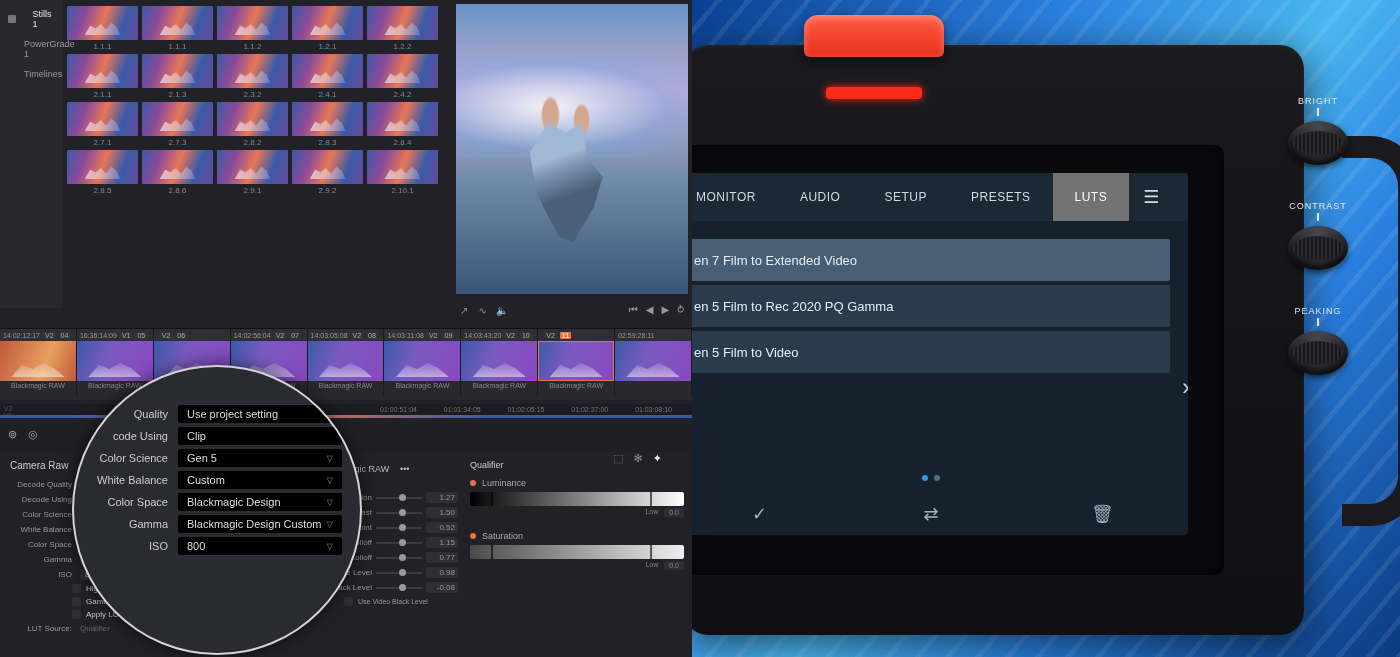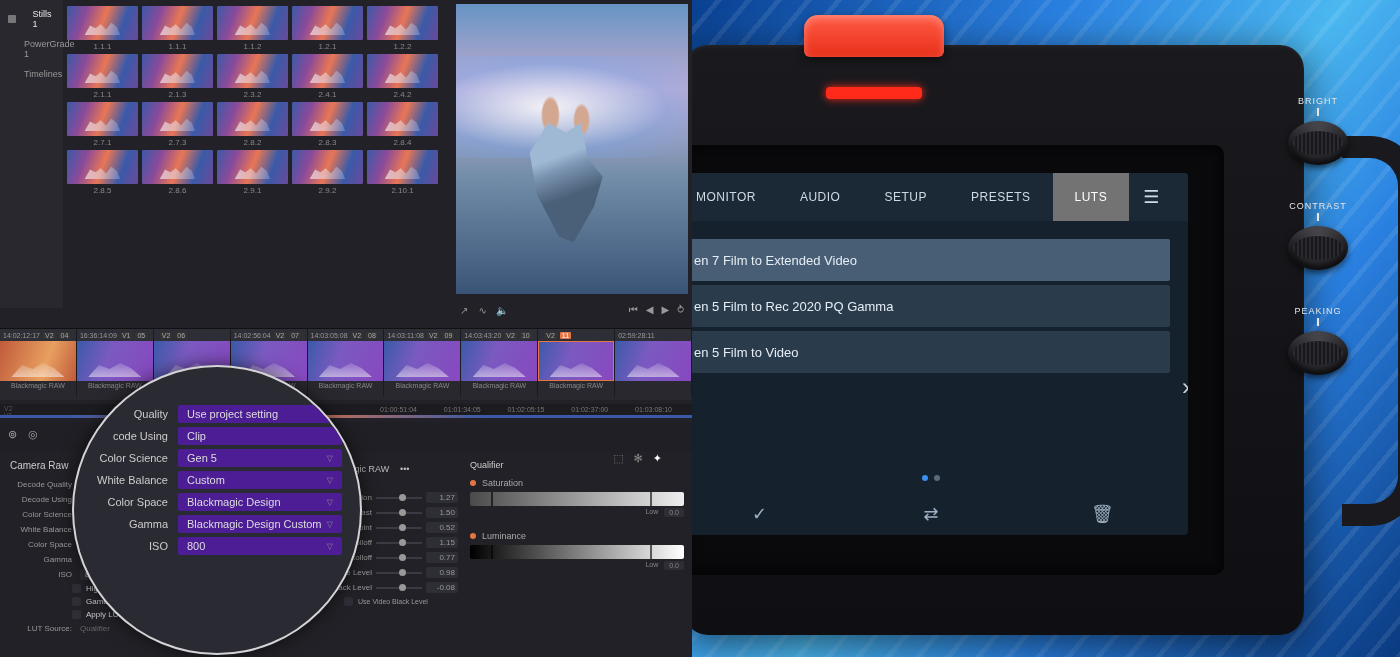--- a/index.html
+++ b/index.html
@@ -88,21 +88,21 @@
 .qual-bar.sat { background: linear-gradient(to right, #4a4a4a, #eee); }
 .qual-bar.lum { background: linear-gradient(to right, #000, #fff); }
 .qual-footer { display: flex; justify-content: flex-end; gap: 6px; font-size: 7px; color: #888; margin-top: 2px; }
 .qual-box { background: #2e2e36; padding: 1px 5px; border-radius: 2px; }
 
 
 .magnifier { position: absolute; left: 72px; top: 365px; width: 290px; height: 290px; border-radius: 50%; border: 2px solid rgba(255,255,255,.8); background: #2a2a32; overflow: hidden; z-index: 10; box-shadow: 0 0 18px rgba(0,0,0,.6); }
 .mag-content { padding: 36px 8px 0 8px; }
 .mag-row { display: flex; align-items: center; height: 22px; font-size: 11px; }
 .mag-label { width: 96px; text-align: right; padding-right: 10px; color: #ccc; }
-.mag-field { flex: 1; background: #4c1d95; padding: 3px 9px; border-radius: 2px; color: #ddd; display: flex; justify-content: space-between; align-items: center; margin-right: 10px; }
+.mag-field { flex: 1; background: #000000; padding: 3px 9px; border-radius: 2px; color: #ddd; display: flex; justify-content: space-between; align-items: center; margin-right: 10px; }
 .mag-chevron { font-size: 8px; color: #888; }
 .mag-check { display: flex; align-items: center; gap: 8px; margin-left: 106px; padding: 4px 0; font-size: 11px; color: #ccc; }
 .mag-checkbox { width: 12px; height: 12px; background: #34343c; border-radius: 2px; display: inline-block; }
 
 
 .right-panel { position: absolute; left: 692px; top: 0; width: 708px; height: 657px; background: linear-gradient(130deg, #0a4090 0%, #2a80e0 30%, #4bb8f0 52%, #2a80e0 70%, #0a3a80 100%); overflow: hidden; }
 .right-panel::before { content: ''; position: absolute; inset: 0; background: repeating-linear-gradient(130deg, transparent, transparent 18px, rgba(255,255,255,.09) 18px, rgba(255,255,255,.09) 23px); }
 
 .camera-body { position: absolute; left: -8px; top: 45px; width: 620px; height: 590px; background: linear-gradient(180deg, #1a1a1e, #0f0f13); border-radius: 24px; box-shadow: 0 8px 40px rgba(0,0,0,.6), inset 0 2px 4px rgba(255,255,255,.05); }
 .tally { position: absolute; top: -30px; left: 120px; width: 140px; height: 42px; background: linear-gradient(180deg, #ff5a44, #e8301a); border-radius: 14px 14px 6px 6px; box-shadow: inset 0 3px 8px rgba(255,255,255,.3), 0 3px 8px rgba(0,0,0,.5); }
@@ -484,34 +484,34 @@
       </div>
       <div class="qual-tools" style="position:absolute; top:12px; right:30px;">
         <span>⬚</span>
         <span>✻</span>
         <span class="active">✦</span>
       </div>
       <div id="qual-sections">
           <div class="qual-section">
      <div class="qual-label">
               <span class="qual-dot"></span>
-              <span>Saturation</span>
-            </div>
-     <div class="qual-bar sat"></div>
+              <span>Luminance</span>
+            </div>
+     <div class="qual-bar lum"></div>
      <div class="qual-footer">
               <span>Low</span>
               <span class="qual-box">0.0</span>
             </div>
    </div>
           <div class="qual-section">
      <div class="qual-label">
               <span class="qual-dot"></span>
-              <span>Luminance</span>
-            </div>
-     <div class="qual-bar lum"></div>
+              <span>Saturation</span>
+            </div>
+     <div class="qual-bar sat"></div>
      <div class="qual-footer">
               <span>Low</span>
               <span class="qual-box">0.0</span>
             </div>
    </div>
         </div>
     </div>
   </div>
 
   <div class="magnifier">

